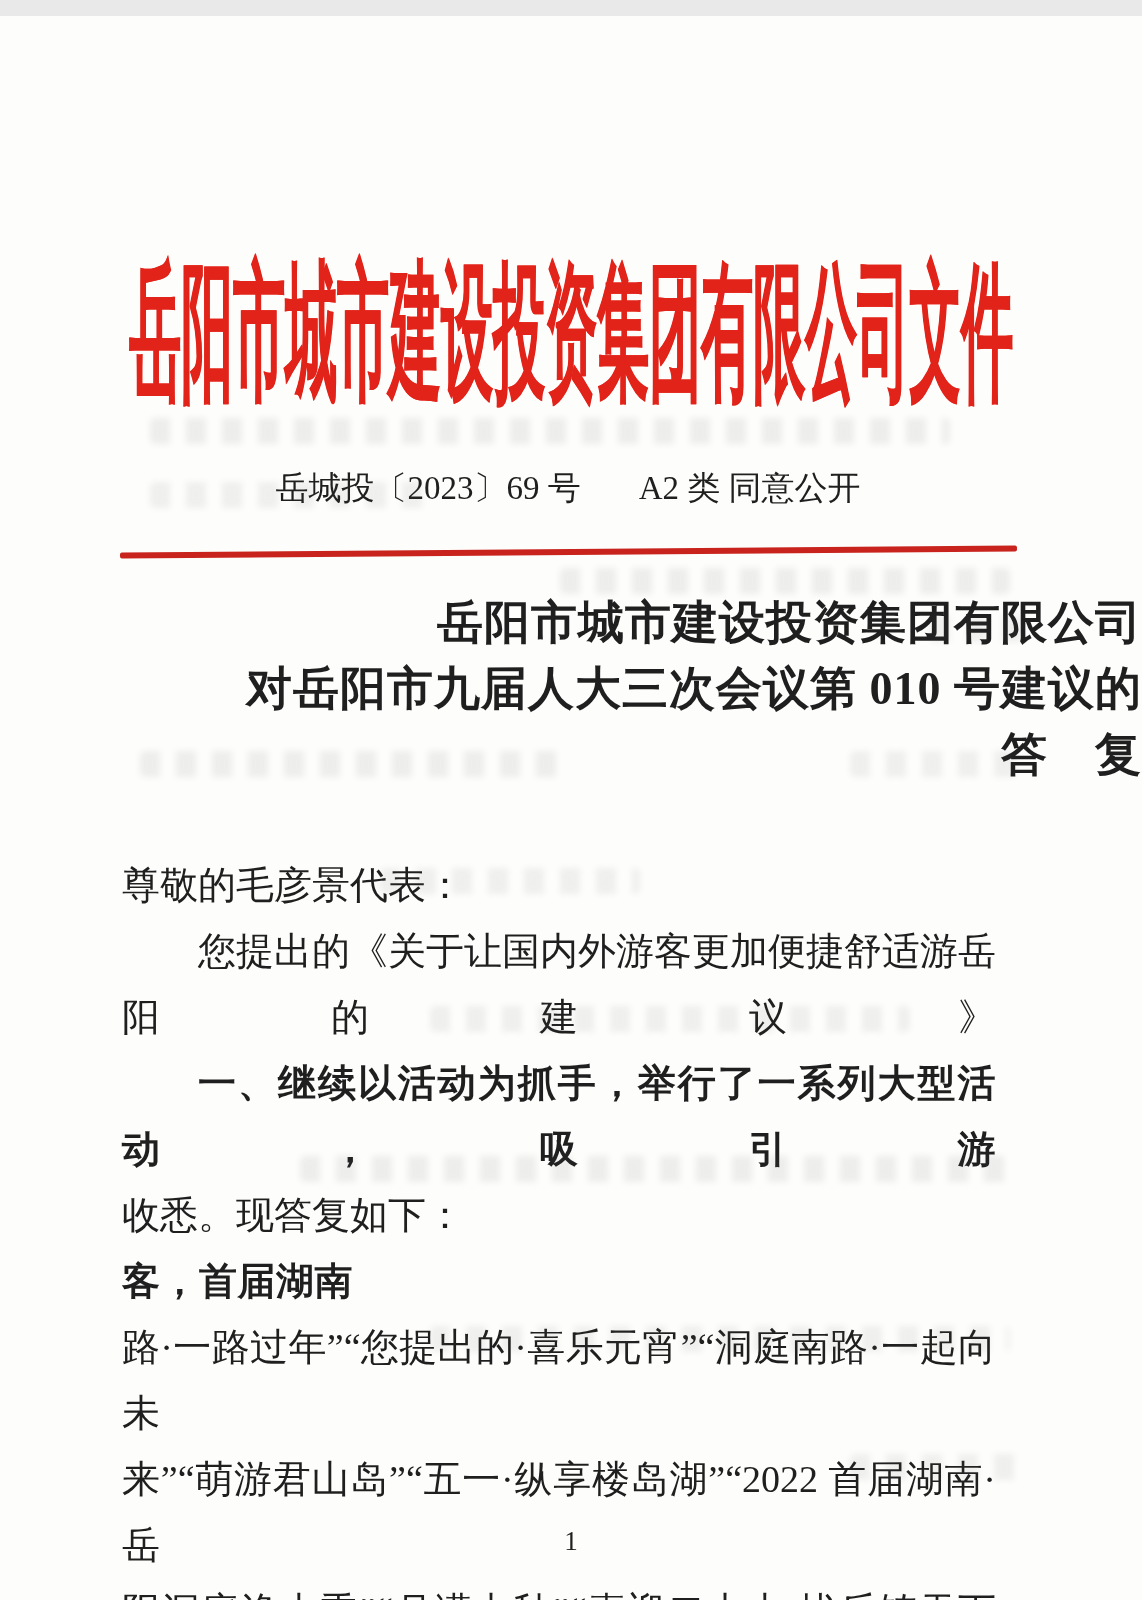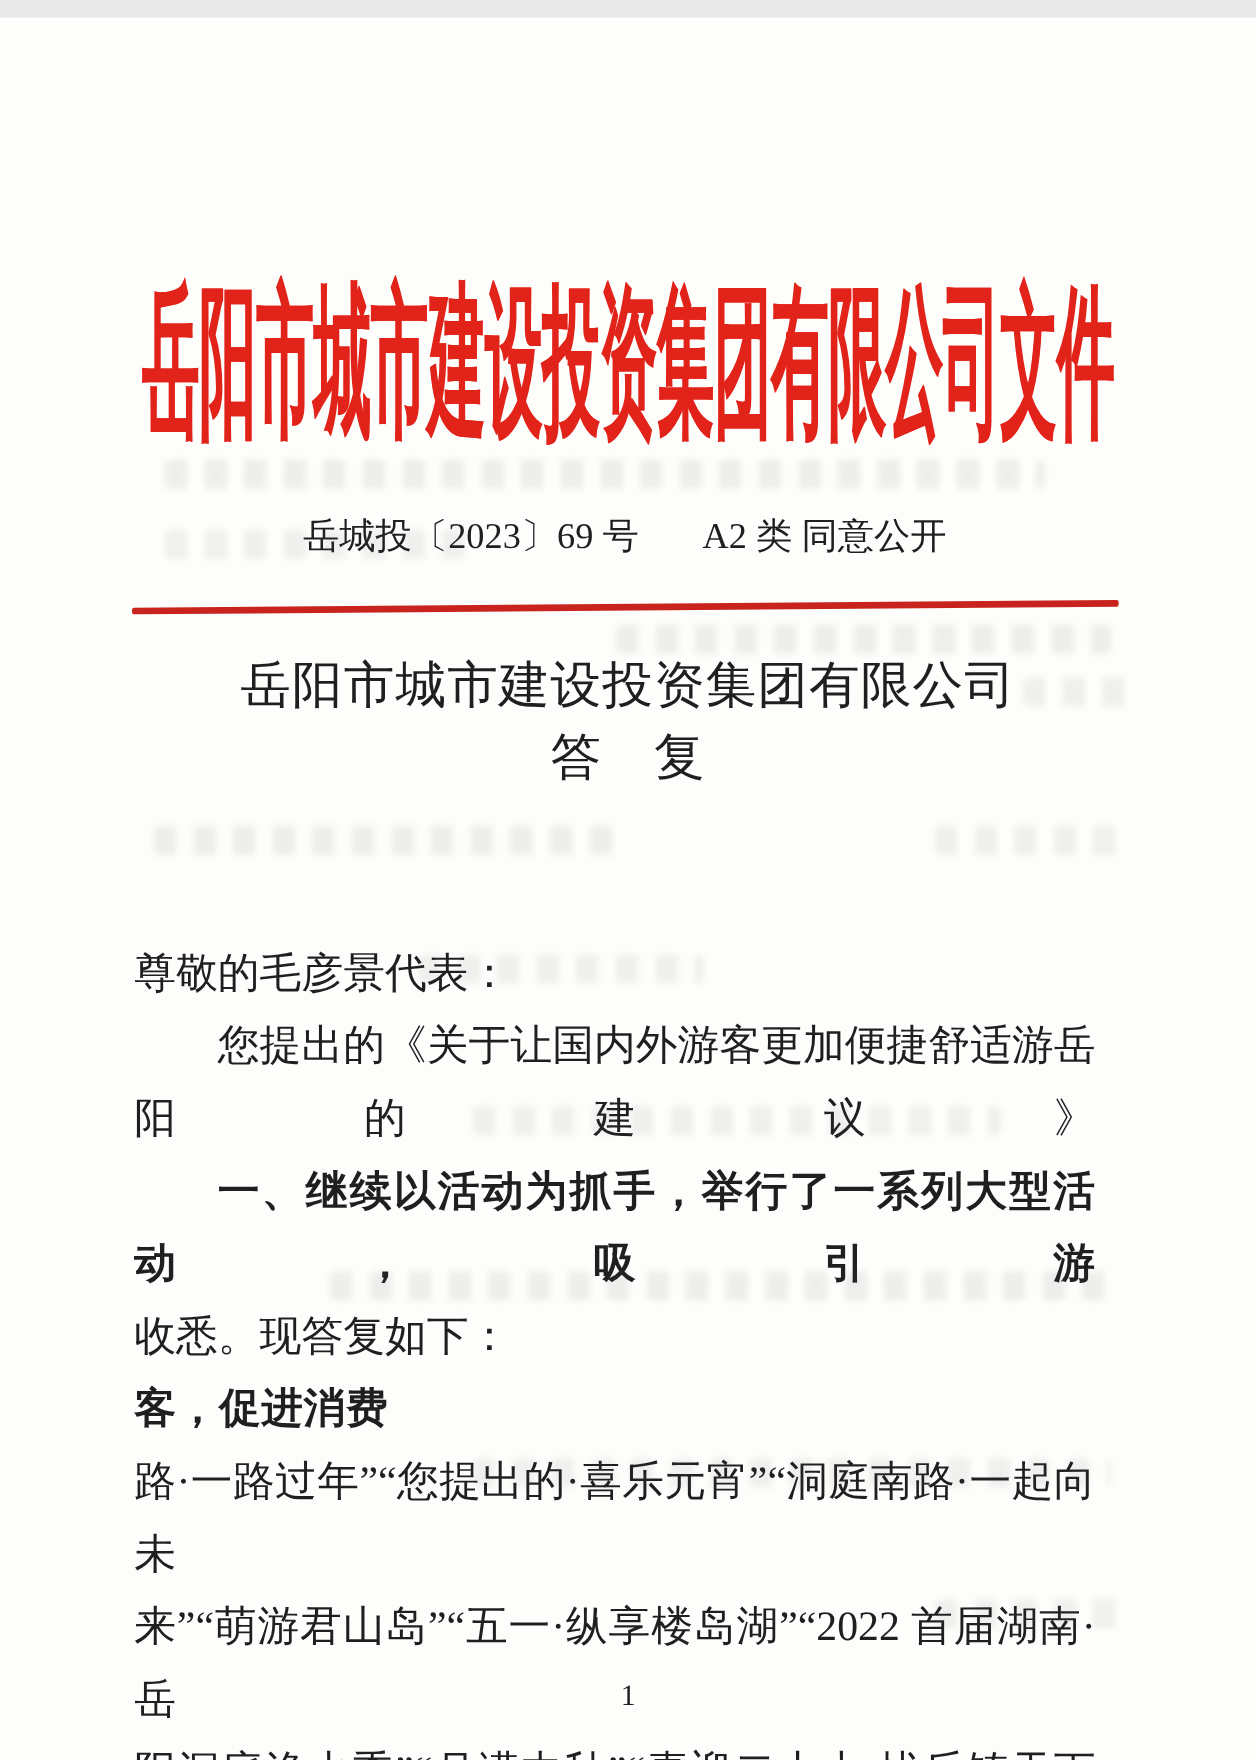--- a/index.html
+++ b/index.html
@@ -38,22 +38,22 @@
   
   .rule{
     position:absolute;top:533px;left:120px;width:897px;height:6px;
     background:var(--rule-red,#c8231d);
     transform:rotate(-0.45deg);
     border-radius:2px;
   }
   
   .title{
     position:absolute;top:574px;left:0;right:0;
-    text-align:center;
-    font-size:46px;font-weight:normal;line-height:66px;
+    text-align:right;
+    font-size:46px;font-weight:bold;line-height:66px;
     letter-spacing:1px;
   }
   
   .body-text{
     position:absolute;top:836px;left:122px;width:874px;
     font-size:38px;line-height:66px;
   }
   .bline{min-height:66px;}
   .bline.ind{text-indent:2em;}
   .bline.fill{text-align:justify;text-align-last:justify;text-justify:inter-character;}
@@ -80,29 +80,30 @@
   </div>
 
   <div class="docref">
     <span>岳城投〔2023〕69 号</span><span class="gap"></span><span>A2 类 同意公开</span>
   </div>
 
   <div class="rule"></div>
 
   <div class="title">
     <div>岳阳市城市建设投资集团有限公司</div>
+    <div>对岳阳市九届人大三次会议第 010 号建议的</div>
     <div>答　复</div>
   </div>
 
   <div class="body-text">
       <div class="bline">尊敬的毛彦景代表：</div>
       <div class="bline ind fill">您提出的《关于让国内外游客更加便捷舒适游岳阳的建议》</div>
       <div class="bline bold ind fill">一、继续以活动为抓手，举行了一系列大型活动，吸引游</div>
       <div class="bline">收悉。现答复如下：</div>
-      <div class="bline bold">客，促进消费</div>
+      <div class="bline bold">客，首届湖南</div>
       <div class="bline fill">路·一路过年”“您提出的·喜乐元宵”“洞庭南路·一起向未</div>
       <div class="bline fill">来”“萌游君山岛”“五一·纵享楼岛湖”“2022 首届湖南·岳</div>
       <div class="bline fill">阳洞庭渔火季”“月满中秋”“喜迎二十大·忧乐铸天下纪念岳</div>
     </div>
 
   <div class="pagenum">1</div>
 
   <div class="smudge" style="left:150px;top:402px;width:800px;opacity:.09"></div>
   <div class="smudge" style="left:150px;top:466px;width:280px;opacity:.08"></div>
   <div class="smudge" style="left:560px;top:552px;width:450px;opacity:.09"></div>

